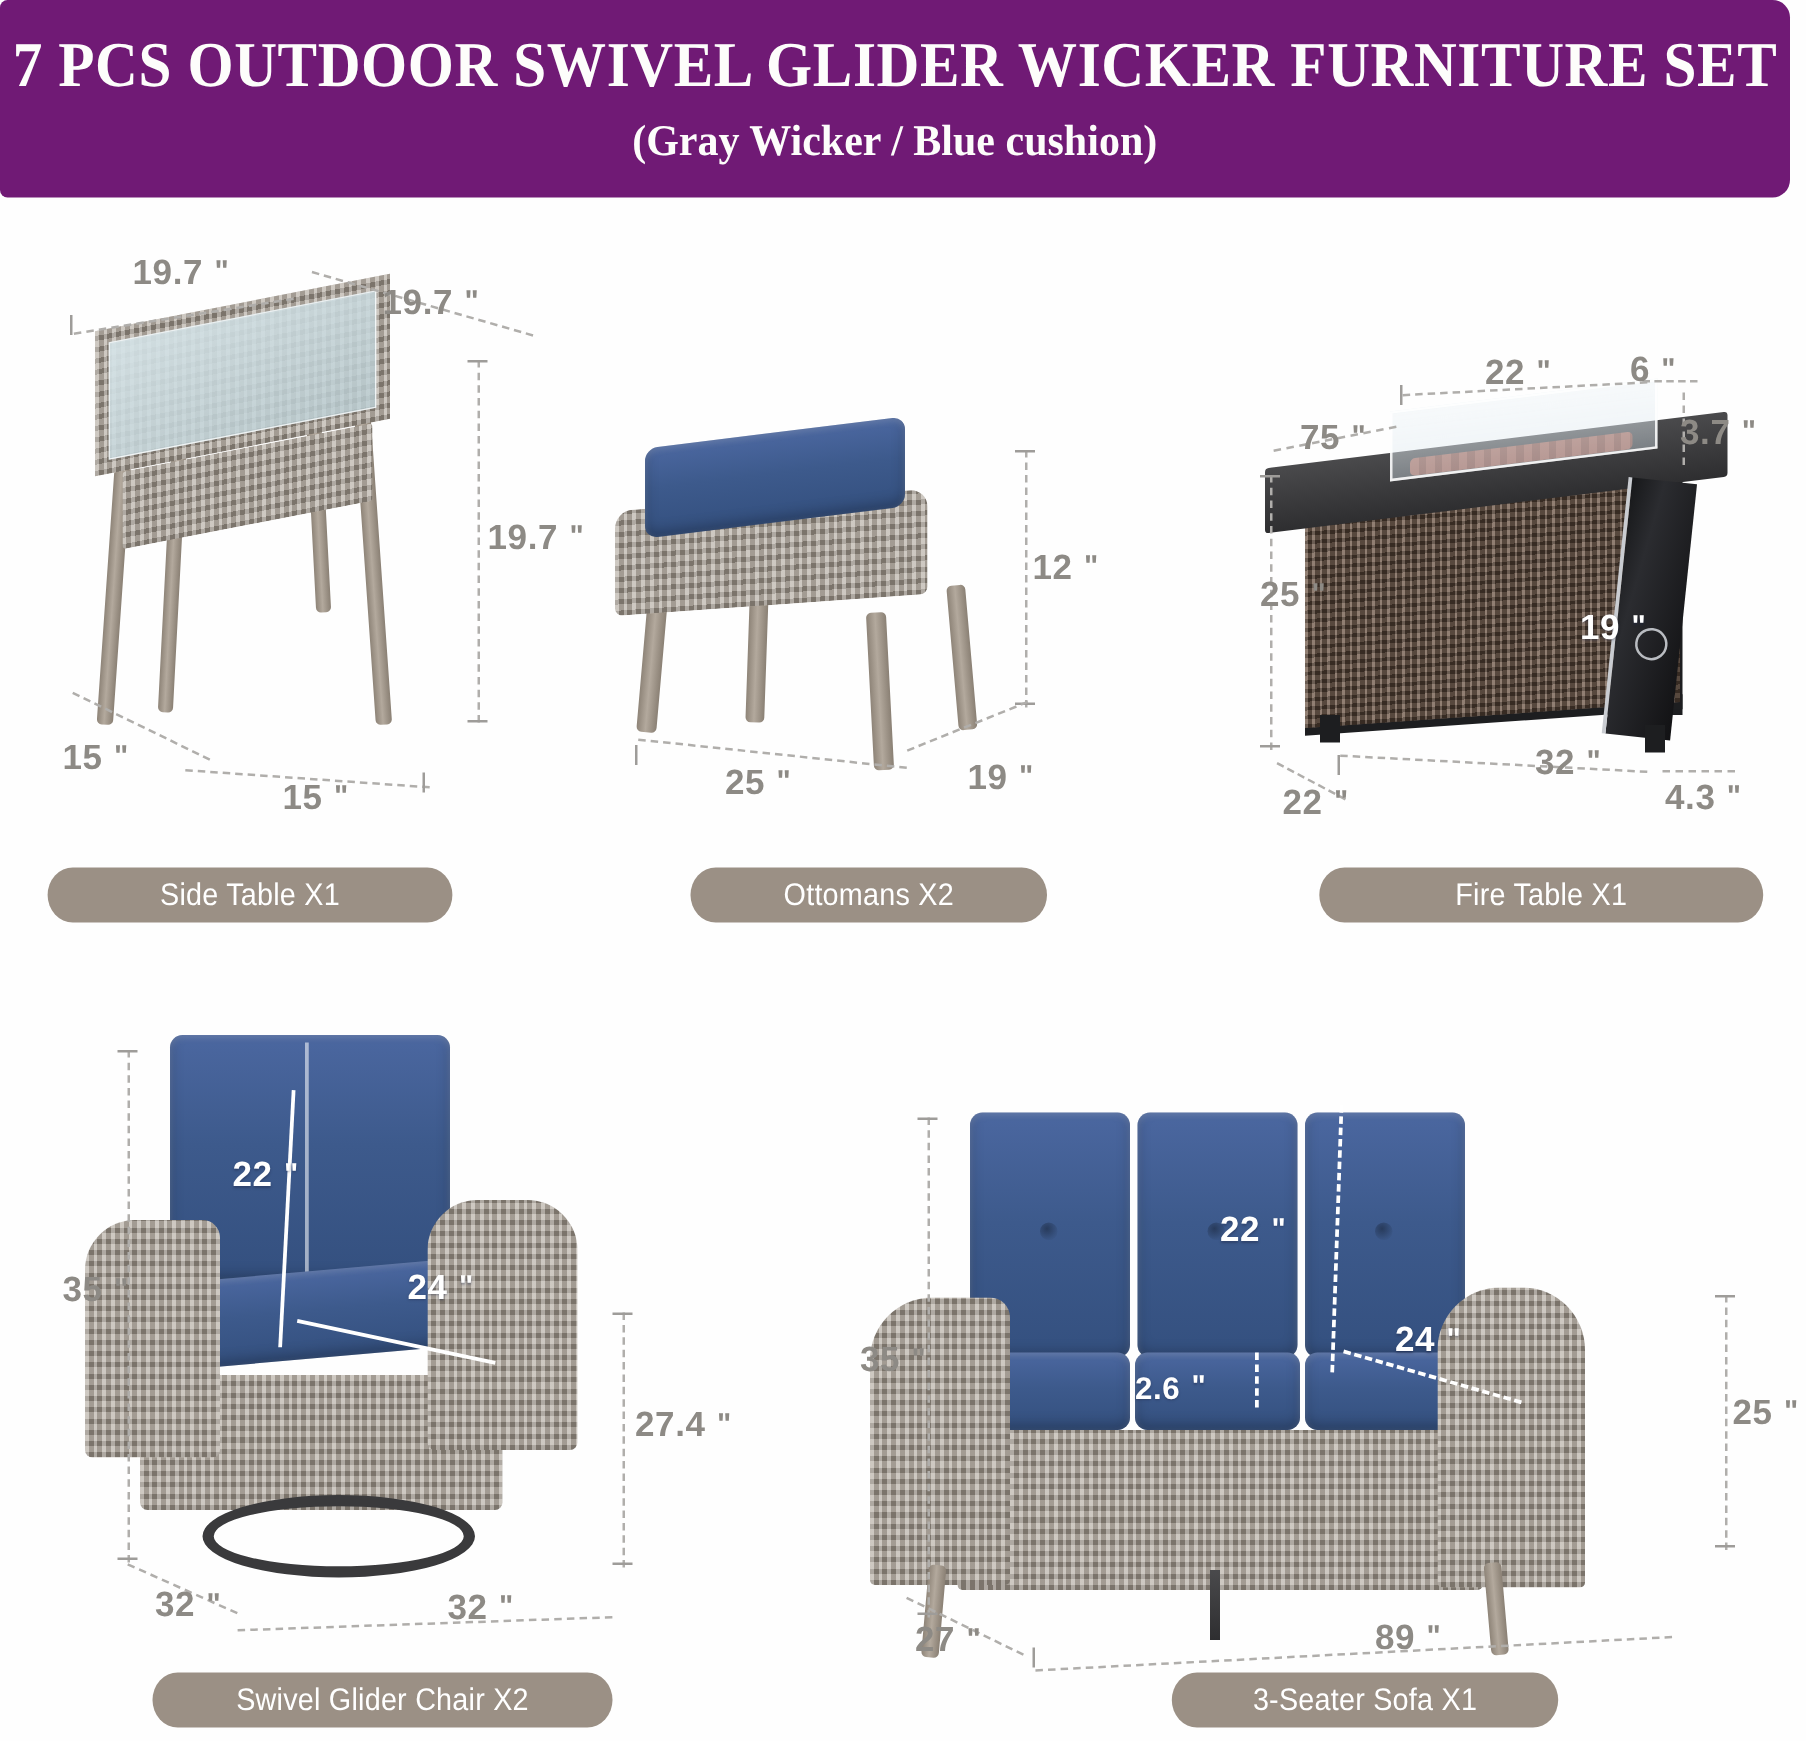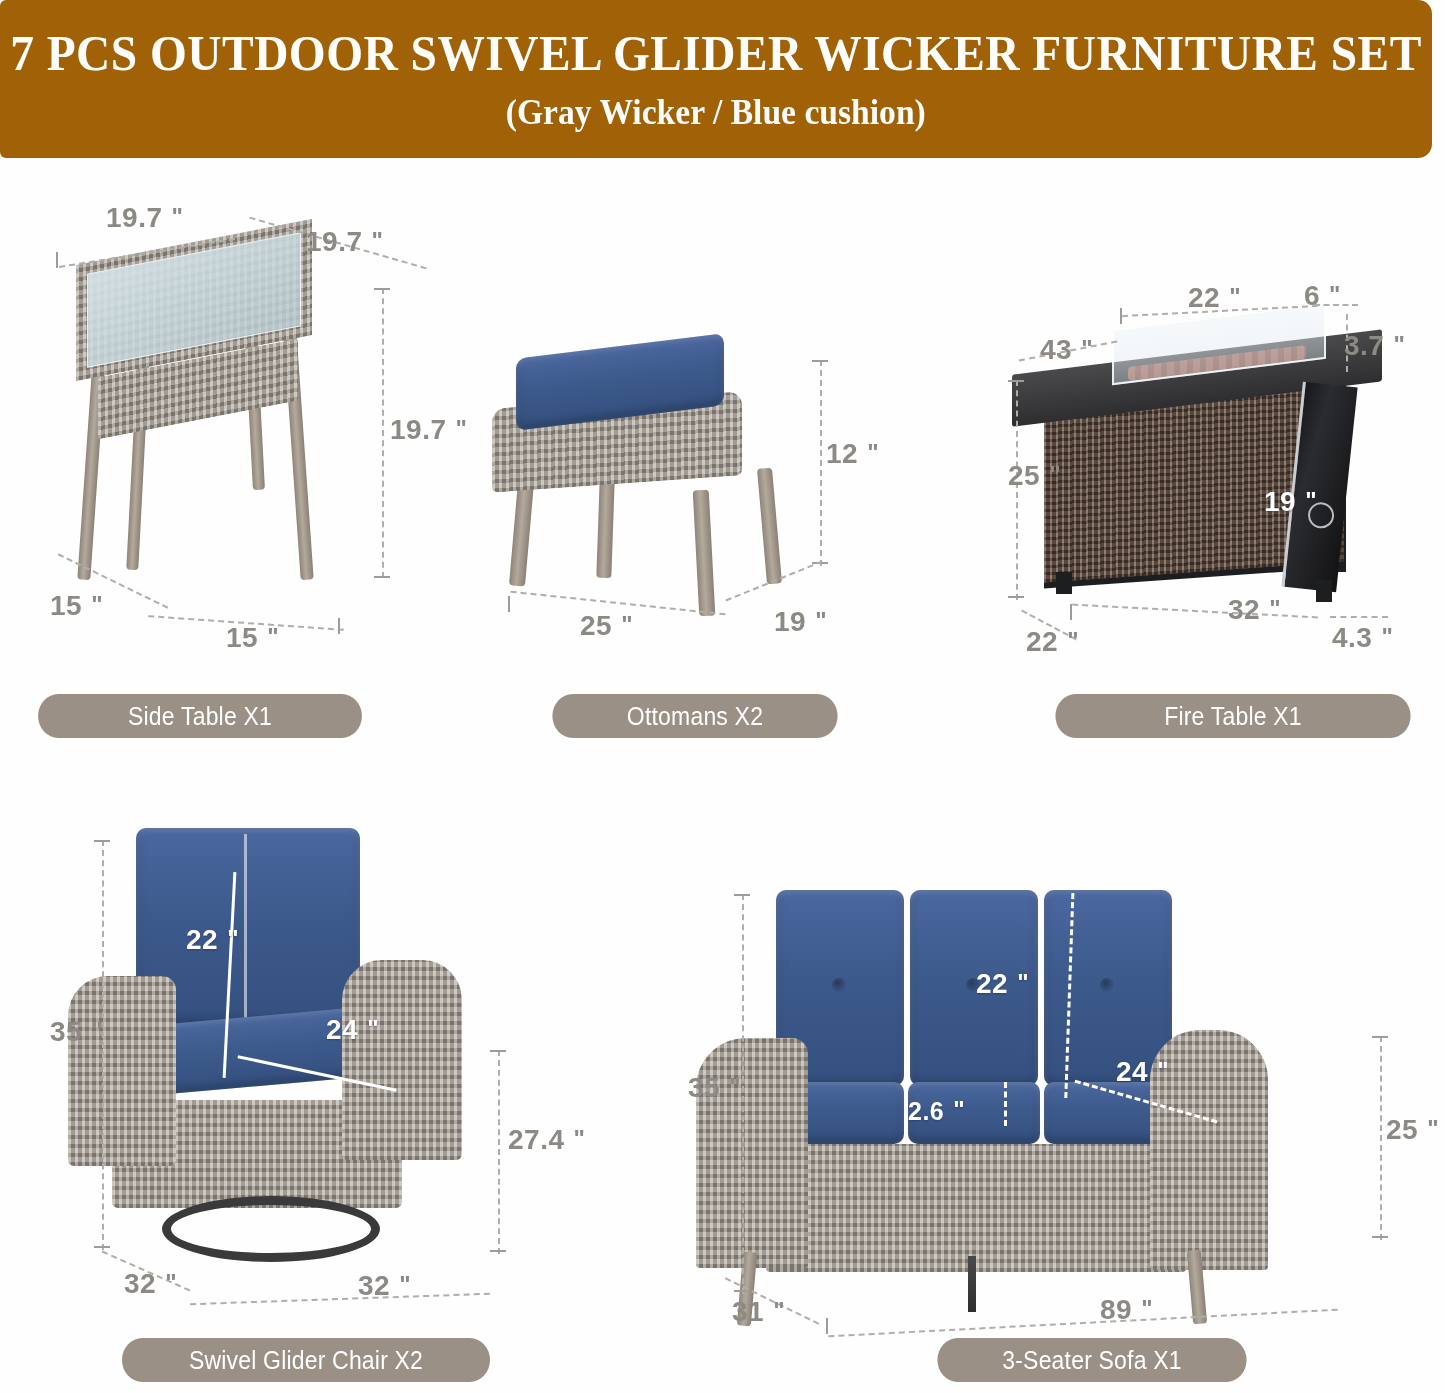--- a/index.html
+++ b/index.html
@@ -7,21 +7,21 @@
     width:1445px;height:1393px;
     background:#fefefe;
     font-family:"Liberation Sans", sans-serif;
     position:relative;overflow:hidden;
   }
   .page{position:absolute;inset:0;}
 
   
   .banner{
     position:absolute;left:0;top:0;width:1432px;height:158px;
-    background:#a16207;
+    background:#701a75;
     border-radius:6px 14px 14px 6px;
     display:flex;flex-direction:column;align-items:center;justify-content:center;
   }
   .banner-title{
     font-family:"Liberation Serif", serif;
     font-weight:700;color:#fdfdfb;
     font-size:51px;letter-spacing:0.5px;
     transform:scaleX(0.93);
     white-space:nowrap;line-height:1.0;
     margin-top:2px;
@@ -277,21 +277,21 @@
     <div class="dl h" style="left:314px;top:24px;width:44px;"></div>
     <div class="dl v" style="left:346px;top:34px;height:58px;"></div>
     <div class="dl v" style="left:16px;top:100px;height:220px;"></div>
     <div class="tick h" style="left:8px;top:100px;"></div>
     <div class="tick h" style="left:8px;top:316px;"></div>
     <div class="dl h" style="left:72px;top:330px;width:246px;transform:rotate(3deg);"></div>
     <div class="tick v" style="left:70px;top:324px;"></div>
     <div class="dl h" style="left:18px;top:344px;width:62px;transform:rotate(28deg);"></div>
     <div class="dl h" style="left:330px;top:336px;width:58px;"></div>
 
-    <div class="dim" style="left:40px;top:56px;"><span>43</span><span class="q">"</span></div>
+    <div class="dim" style="left:40px;top:56px;"><span>75</span><span class="q">"</span></div>
     <div class="dim" style="left:188px;top:4px;"><span>22</span><span class="q">"</span></div>
     <div class="dim" style="left:304px;top:2px;"><span>6</span><span class="q">"</span></div>
     <div class="dim" style="left:344px;top:52px;"><span>3.7</span><span class="q">"</span></div>
     <div class="dim" style="left:8px;top:182px;"><span>25</span><span class="q">"</span></div>
     <div class="dim white" style="left:264px;top:208px;"><span>19</span><span class="q">"</span></div>
     <div class="dim" style="left:228px;top:316px;"><span>32</span><span class="q">"</span></div>
     <div class="dim" style="left:26px;top:348px;"><span>22</span><span class="q">"</span></div>
     <div class="dim" style="left:332px;top:344px;"><span>4.3</span><span class="q">"</span></div>
   </div>
 
@@ -371,19 +371,19 @@
 
     <div class="dl w-v" style="left:388px;top:14px;height:214px;transform:rotate(2deg);"></div>
     <div class="dl w-h" style="left:392px;top:230px;width:148px;transform:rotate(16deg);"></div>
     <div class="dl w-v" style="left:324px;top:212px;height:44px;"></div>
 
     <div class="dim" style="left:8px;top:204px;"><span>35</span><span class="q">"</span></div>
     <div class="dim white" style="left:296px;top:100px;"><span>22</span><span class="q">"</span></div>
     <div class="dim white" style="left:436px;top:188px;"><span>24</span><span class="q">"</span></div>
     <div class="dim white small" style="left:228px;top:228px;"><span>2.6</span><span class="q">"</span></div>
     <div class="dim" style="left:706px;top:246px;"><span>25</span><span class="q">"</span></div>
-    <div class="dim" style="left:52px;top:428px;"><span>31</span><span class="q">"</span></div>
+    <div class="dim" style="left:52px;top:428px;"><span>27</span><span class="q">"</span></div>
     <div class="dim" style="left:420px;top:426px;"><span>89</span><span class="q">"</span></div>
   </div>
 
   <div class="pill" style="left:924px;top:1338px;width:336px;">3-Seater Sofa X1</div>
 
 </div>
 
 </body></html>

